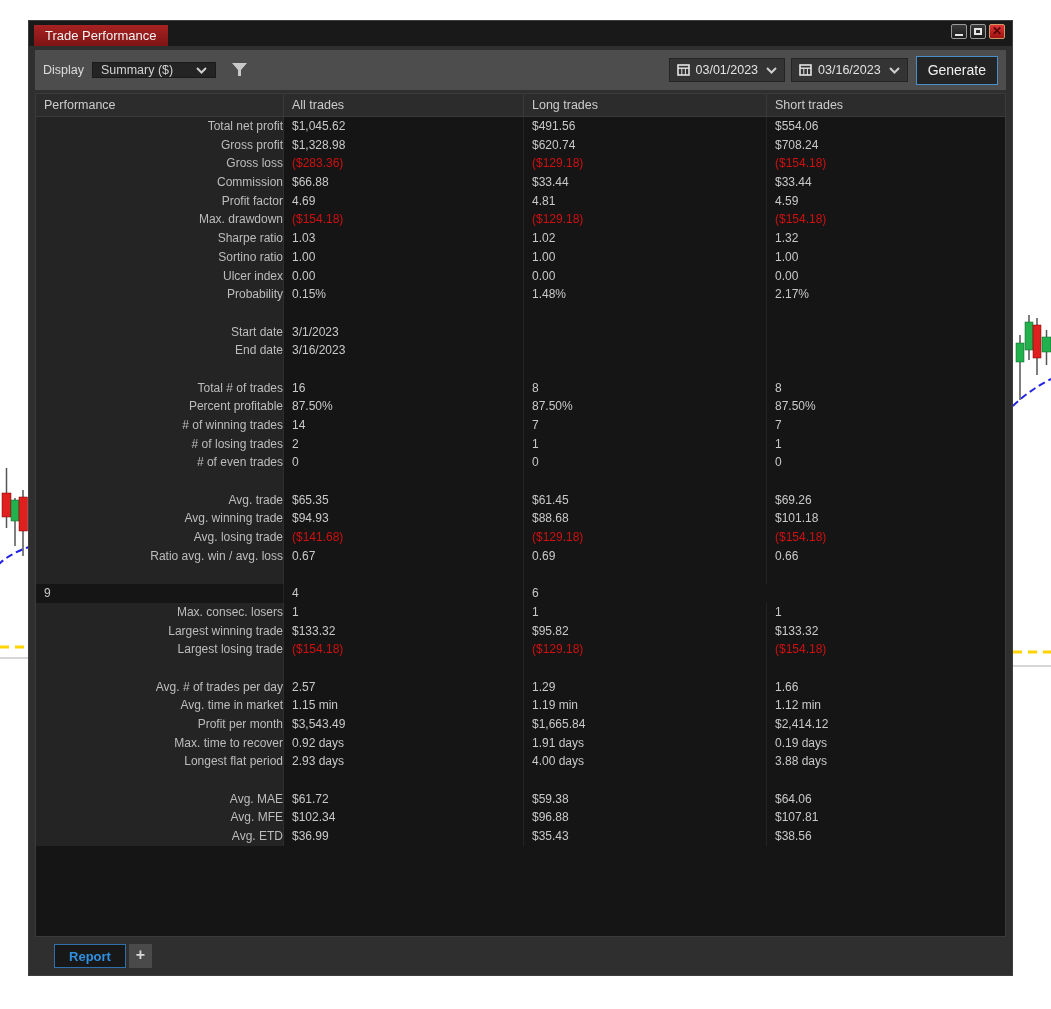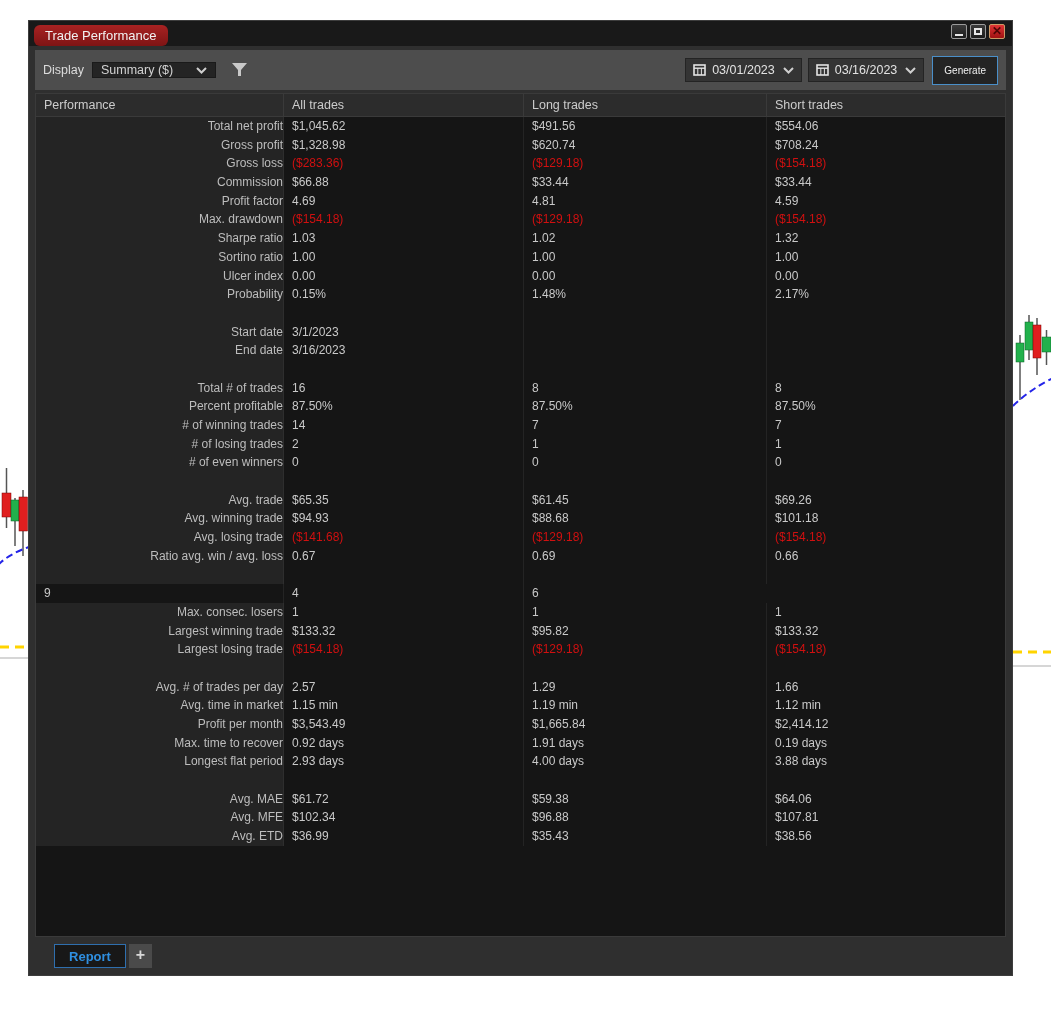--- a/index.html
+++ b/index.html
@@ -14,21 +14,21 @@
     position:absolute;left:28px;top:20px;width:985px;height:956px;
     background:#2f2f2f;border:1px solid #3d3d3d;box-sizing:border-box;
   }
   .titlebar{
     position:relative;height:25px;background:#191919;
     display:flex;align-items:flex-end;
   }
   .title-tab{
     margin-left:5px;height:21px;line-height:21px;padding:0 11px;
     background:linear-gradient(#a82222,#7e1414);
-    color:#f2f2f2;font-size:13px;white-space:nowrap;border-radius:6px;
+    color:#f2f2f2;font-size:13px;white-space:nowrap;
   }
   .win-controls{position:absolute;right:7px;top:3px;display:flex;gap:3px;}
   .wc-btn{
     width:16px;height:15px;border-radius:2px;box-sizing:border-box;
     border:1px solid #9a9a9a;background:linear-gradient(#3a3a3a,#1c1c1c);
     position:relative;cursor:pointer;
   }
   .wc-btn.close{background:linear-gradient(#e03434,#a01212);border-color:#c96;}
   .wc-min::after{content:"";position:absolute;left:3px;right:3px;bottom:2px;height:2px;background:#e6e6e6;}
   .wc-max::after{content:"";position:absolute;left:3px;right:3px;top:3px;bottom:3px;border:2px solid #e6e6e6;}
@@ -48,21 +48,21 @@
   .filter-btn{margin-left:16px;cursor:pointer;display:flex;align-items:center;}
   .spacer{flex:1;}
   .datepicker{
     height:24px;background:#343434;border:1px solid #242424;
     display:flex;align-items:center;padding:0 7px;box-sizing:border-box;
     margin-left:6px;cursor:pointer;
   }
   .dp-text{color:#e2e2e2;font-size:12.5px;margin:0 8px 0 6px;}
   .gen-btn{
     height:27px;margin-left:8px;padding:0 11px;background:#242424;
-    border:1px solid #4a8fc9;color:#f0f0f0;font-size:10px;
+    border:1px solid #4a8fc9;color:#f0f0f0;font-size:14px;
     display:flex;align-items:center;cursor:pointer;
   }
   
   .panel{
     position:absolute;left:6px;right:6px;top:72px;height:844px;
     background:#151515;border:1px solid #3a3a3a;box-sizing:border-box;overflow:hidden;
   }
   .thead{
     display:grid;grid-template-columns:248px 240px 243px 1fr;
     height:22px;line-height:22px;background:#2c2c2c;border-bottom:1px solid #3a3a3a;
@@ -287,21 +287,21 @@
           <div class="cell val">7</div>
           <div class="cell val">7</div>
         </div>
         <div class="trow">
           <div class="cell lbl"># of losing trades</div>
           <div class="cell val">2</div>
           <div class="cell val">1</div>
           <div class="cell val">1</div>
         </div>
         <div class="trow">
-          <div class="cell lbl"># of even winners</div>
+          <div class="cell lbl"># of even trades</div>
           <div class="cell val">0</div>
           <div class="cell val">0</div>
           <div class="cell val">0</div>
         </div>
         <div class="trow">
           <div class="cell lbl"></div>
           <div class="cell val"></div>
           <div class="cell val"></div>
           <div class="cell val"></div>
         </div>

